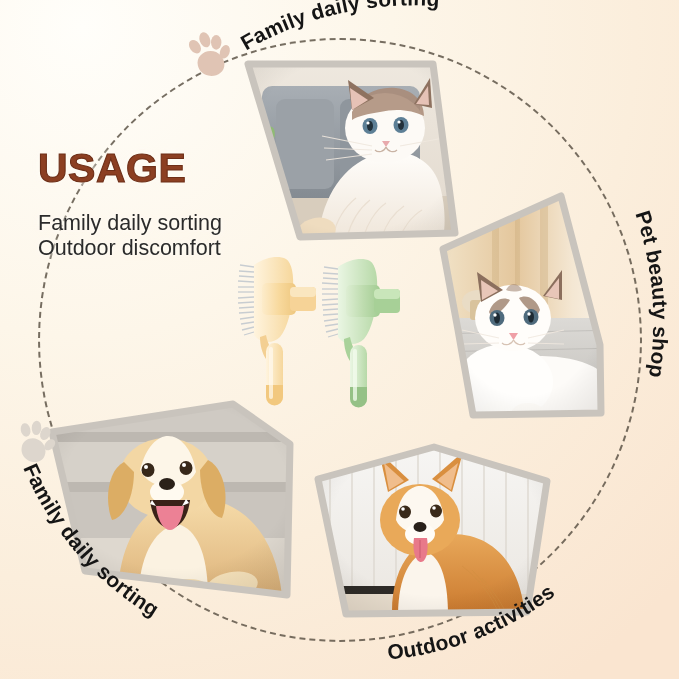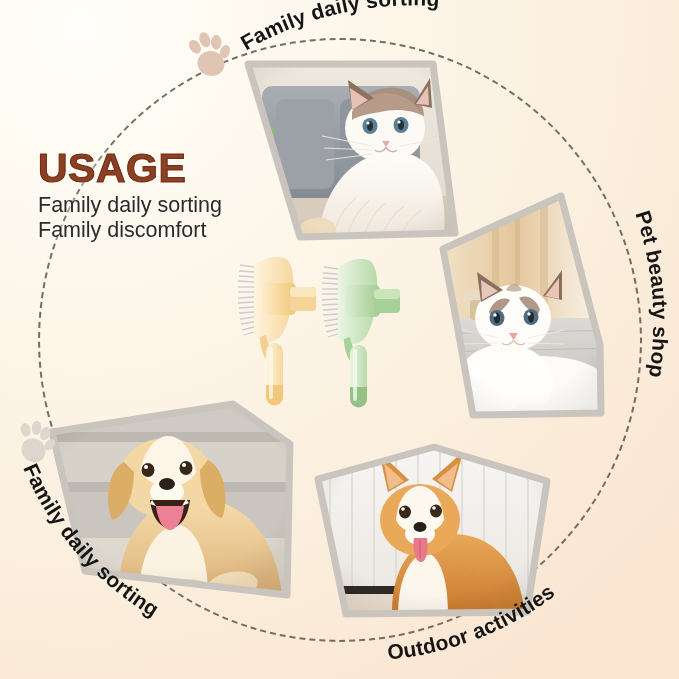--- a/index.html
+++ b/index.html
@@ -57,21 +57,21 @@
     width: 260px;
     z-index: 40;
   }
   .title-main {
     font-size: 41px;
     font-weight: bold;
     line-height: .99;
     letter-spacing: .5px;
     color: #8c3f22;
     -webkit-text-stroke: 1.1px #6e2f18;
-    margin: 0 0 4px 0;
+    margin: 0 0 22px 0;
     text-shadow: 0 0 6px rgba(255,253,246,.95), 0 0 12px rgba(255,253,246,.9);
   }
   .title-main span { display: block; }
   .title-sub {
     font-size: 21.5px;
     line-height: 1.16;
     color: #2b2b2b;
     margin: 0;
     text-shadow: 0 0 5px rgba(255,253,246,.95), 0 0 10px rgba(255,253,246,.85);
   }
@@ -528,17 +528,17 @@
       <textPath href="#arc-bl" startOffset="3%">Family daily sorting</textPath>
     </text>
   </svg>
 
   <div class="title-block">
     <h1 class="title-main">
       <span>USAGE</span>
     </h1>
     <p class="title-sub">
       <span>Family daily sorting</span>
-      <span>Family discomfort</span>
+      <span>Outdoor discomfort</span>
     </p>
   </div>
 
 </div>
 
 </body></html>

